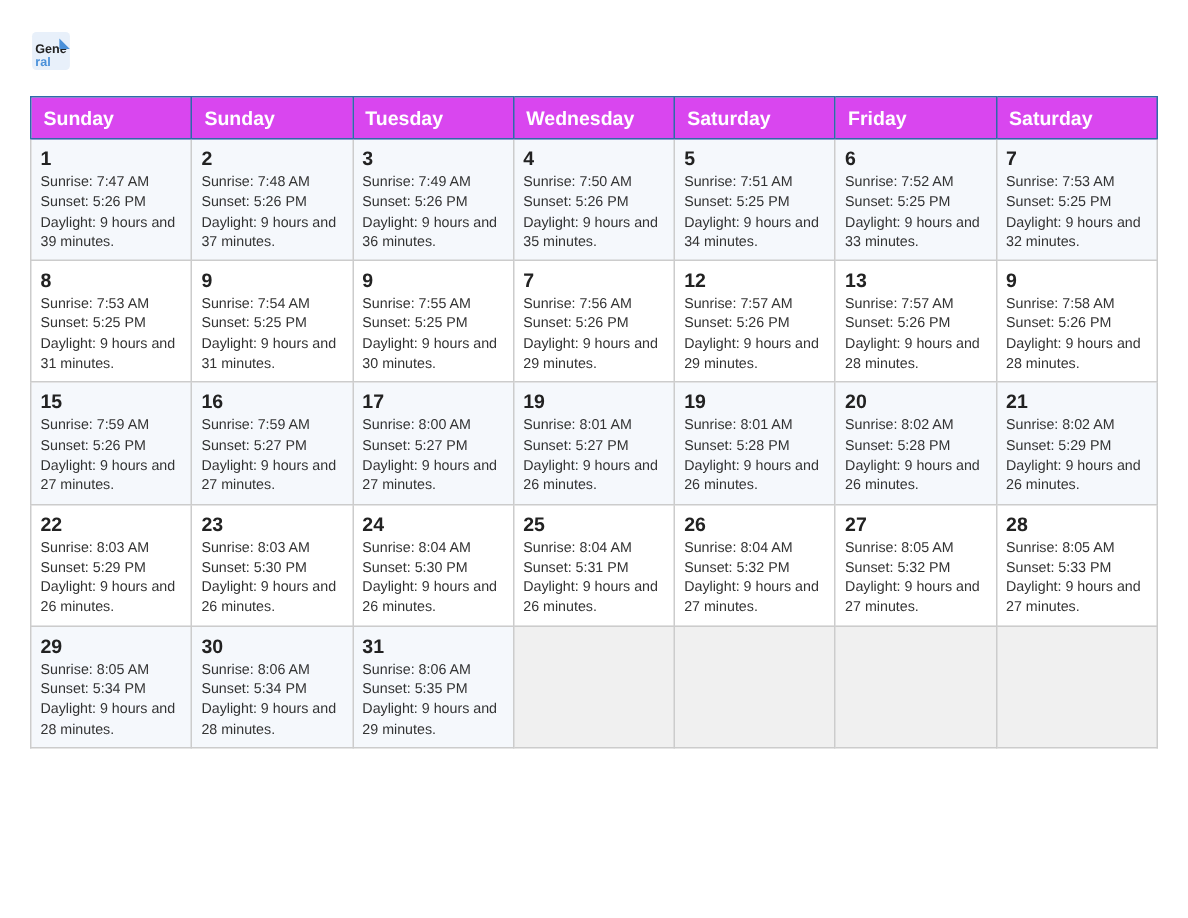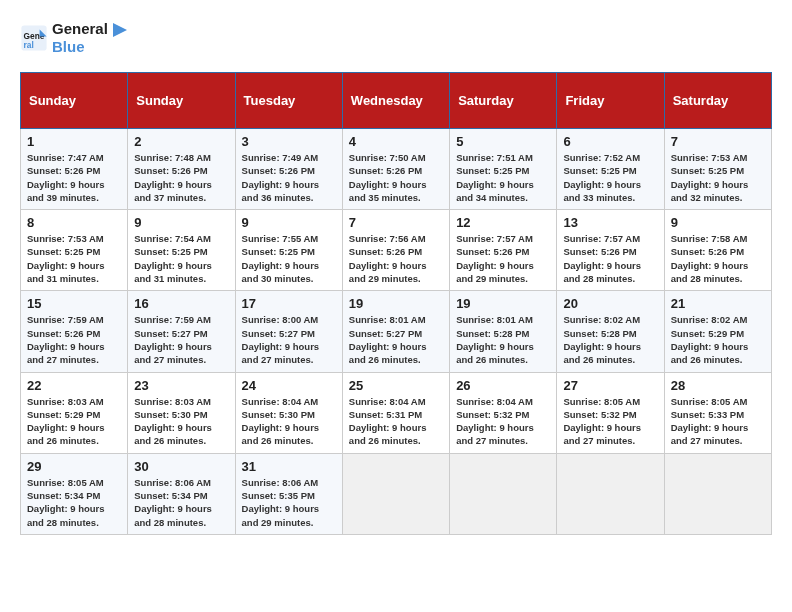--- a/index.html
+++ b/index.html
@@ -36,24 +36,24 @@
     .location {
       font-size: 14px;
       color: #555;
     }
     table {
       width: 100%;
       border-collapse: collapse;
       font-size: 10px;
     }
     thead tr th {
-      background-color: #b91c1c;
+      background-color: #d946ef;
       color: #fff;
       text-align: left;
-      padding: 20px 8px;
+      padding: 6px 8px;
       font-size: 13px;
       font-weight: bold;
       border: 1px solid #2d6ba8;
     }
     tbody tr td {
       border: 1px solid #ccc;
       vertical-align: top;
       padding: 5px 6px;
       width: 14.28%;
       min-height: 80px;
@@ -66,45 +66,36 @@
       font-size: 13px;
       font-weight: bold;
       color: #222;
       display: block;
       margin-bottom: 2px;
     }
     .day-detail {
       font-size: 9.5px;
       color: #333;
       line-height: 1.4;
-      font-weight: bold;
     }
     .empty-cell {
       background: #f0f0f0 !important;
     }
   </style>
 </head>
 <body>
 
 <div class="header">
   <div class="logo">
     <svg class="logo-icon" viewBox="0 0 40 40">
       <rect x="2" y="2" width="36" height="36" rx="4" fill="#e8f0fa"></rect>
       <text x="5" y="22" font-size="12" font-weight="bold" fill="#222">Gene</text>
       <text x="5" y="34" font-size="12" font-weight="bold" fill="#4a90d9">ral</text>
       <polygon points="28,8 38,18 28,18" fill="#4a90d9"></polygon>
     </svg>
-    <div>
-      <div style="font-size:15px;font-weight:bold;color:#222;line-height:1.2;">
-        <span style="color:#222;">General</span><svg width="18" height="14" viewBox="0 0 18 14" style="vertical-align:middle;margin-left:1px;">
-            <polygon points="4,0 18,7 4,14" fill="#4a90d9"></polygon>
-          </svg>
-      </div>
-      <div style="font-size:15px;font-weight:bold;color:#4a90d9;line-height:1.2;">Blue</div>
-    </div>
   </div>
   <div class="title-section">
     <div class="month-title"></div>
     <div class="location"></div>
   </div>
 </div>
 
 <table>
   <thead>
     <tr id="weekday-header">

